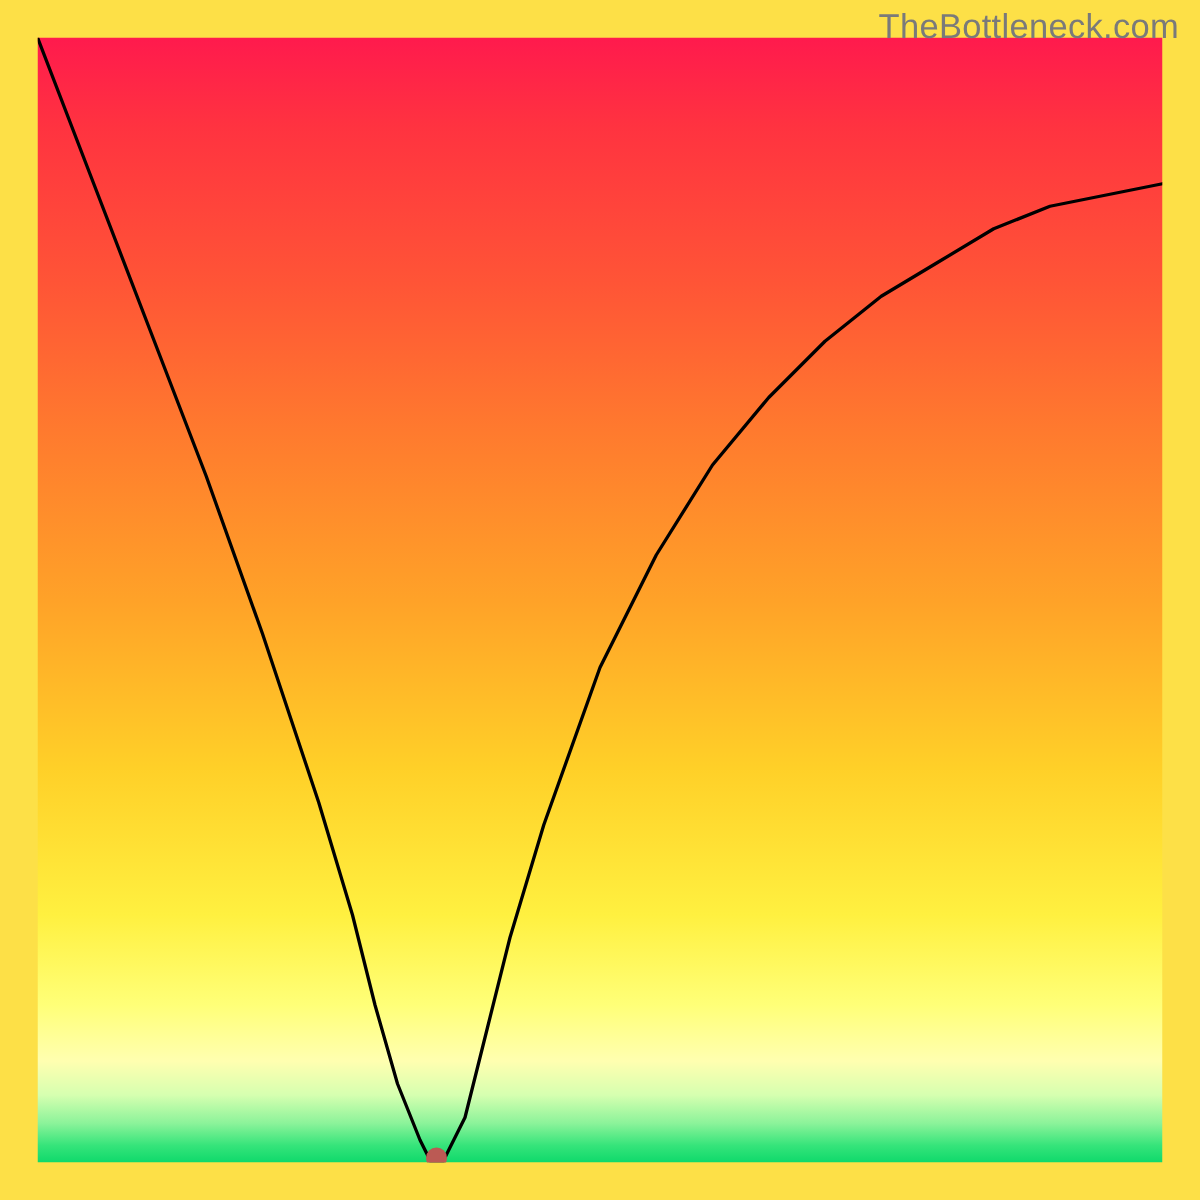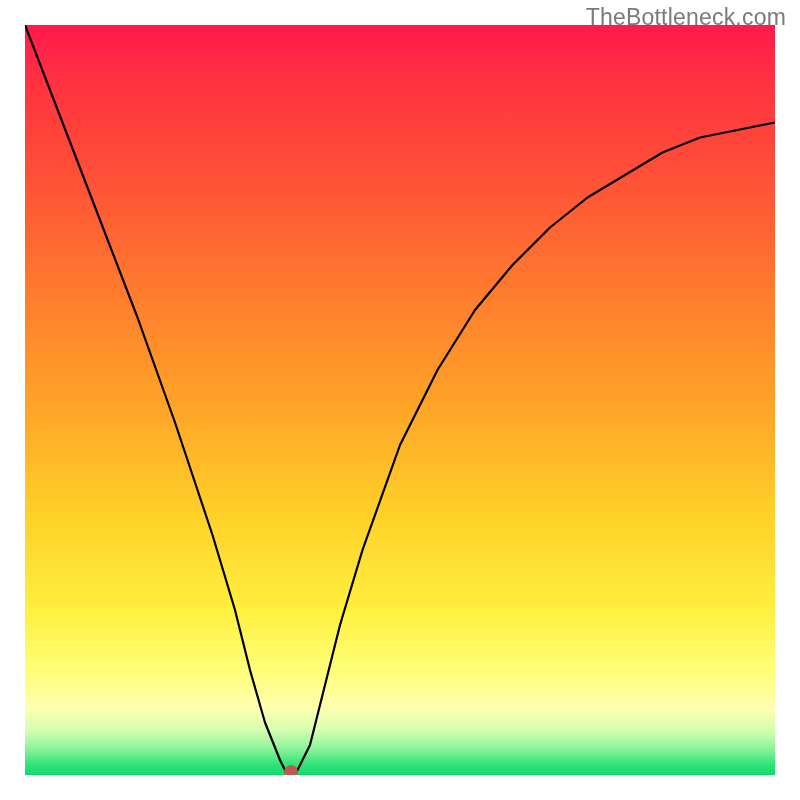--- a/index.html
+++ b/index.html
@@ -8,21 +8,21 @@
     width: 800px;
     height: 800px;
     background: #000;
     font-family: Arial, Helvetica, sans-serif;
     overflow: hidden;
   }
   .frame {
     position: relative;
     width: 800px;
     height: 800px;
-    background: #ffffff;
+    background: #fde047;
   }
   .watermark {
     position: absolute;
     top: 4px;
     right: 14px;
     color: #7a7a7a;
     font-size: 23px;
     font-weight: 500;
     letter-spacing: 0.2px;
     z-index: 20;

